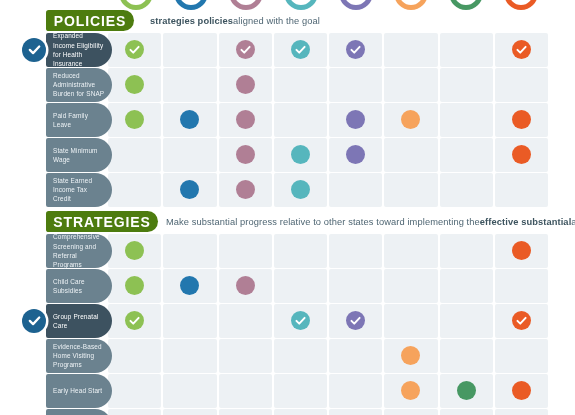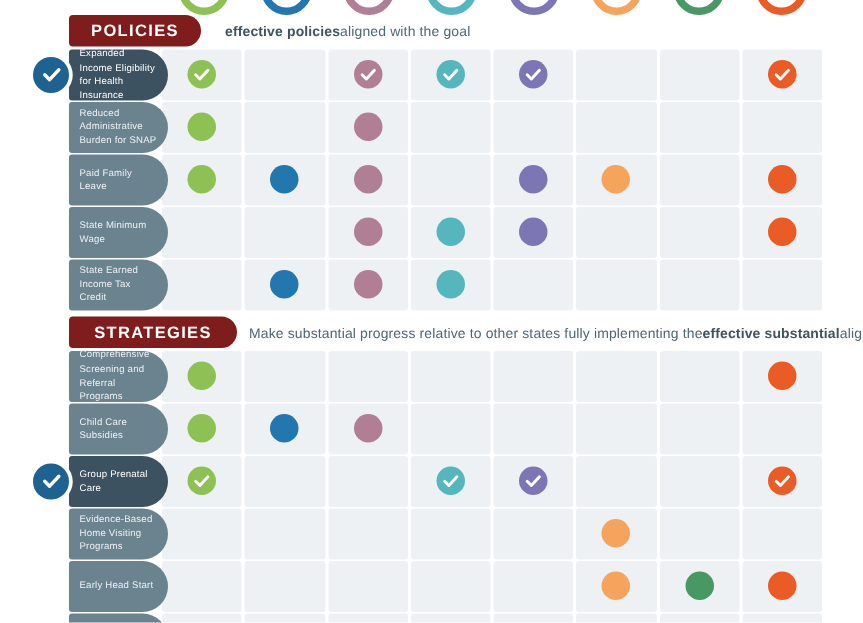--- a/index.html
+++ b/index.html
@@ -13,24 +13,24 @@
 
   
   .col-heads{position:absolute;left:108px;top:-24px;width:440px;height:36px;display:flex;}
   .col-head{flex:1 1 0;display:flex;align-items:flex-start;justify-content:center;}
   .ring{width:34px;height:34px;border-radius:50%;box-sizing:border-box;border:5px solid #999;background:transparent;}
 
   
   .band{position:absolute;left:0;height:21px;width:575px;}
   .band-pill{
     position:absolute;left:46px;top:0;height:21px;min-width:88px;
-    background:#7f1d1d;color:#ffffff;
+    background:#4d7c0f;color:#ffffff;
     border-radius:3px 12px 12px 3px;
     display:flex;align-items:center;justify-content:center;
-    font-size:11px;font-weight:bold;letter-spacing:.9px;
+    font-size:14px;font-weight:bold;letter-spacing:.9px;
     padding:0 12px;box-sizing:border-box;
   }
   .band-desc{
     position:absolute;top:0;height:21px;display:flex;align-items:center;
     font-size:9.3px;color:#4f6673;white-space:nowrap;letter-spacing:.1px;
   }
   .band-desc b{font-weight:bold;color:#3d545f;}
 
   
   .row{position:absolute;left:0;width:575px;}
@@ -87,21 +87,21 @@
       <div class="col-head">
         <div class="ring" style="border-color: rgb(71, 152, 99);"></div>
       </div>
       <div class="col-head">
         <div class="ring" style="border-color: rgb(234, 91, 37);"></div>
       </div>
     </div>
     <div class="band" style="top: 10px;">
       <div class="band-pill" style="width: 88px;">POLICIES</div>
       <div class="band-desc" style="left: 150px;">
-        <b>effective policies</b>
+        <b>strategies policies</b>
         <span> aligned with the goal</span>
       </div>
     </div>
     <div class="row selected" style="top: 33px; height: 33.6px;">
       <div class="row-check">
         <svg viewBox="0 0 24 24" aria-hidden="true">
           <path d="M4.5 12.6l5.2 5.2L19.6 7.2" fill="none" stroke="#ffffff" stroke-width="3.6" stroke-linecap="round" stroke-linejoin="round"></path>
         </svg>
       </div>
       <div class="row-label">Expanded Income Eligibility for Health Insurance</div>
@@ -224,21 +224,21 @@
         </div>
         <div class="cell"></div>
         <div class="cell"></div>
         <div class="cell"></div>
         <div class="cell"></div>
       </div>
     </div>
     <div class="band" style="top: 211px;">
       <div class="band-pill" style="width: 112px;">STRATEGIES</div>
       <div class="band-desc" style="left: 166px;">
-        <span>Make substantial progress relative to other states fully implementing the </span>
+        <span>Make substantial progress relative to other states toward implementing the </span>
         <b>effective substantial</b>
         <span> aligned with the goal</span>
       </div>
     </div>
     <div class="row" style="top: 234px; height: 33.6px;">
       <div class="row-label">Comprehensive Screening and Referral Programs</div>
       <div class="cells">
         <div class="cell">
           <div class="dot" style="background: rgb(141, 193, 83);"></div>
         </div>

